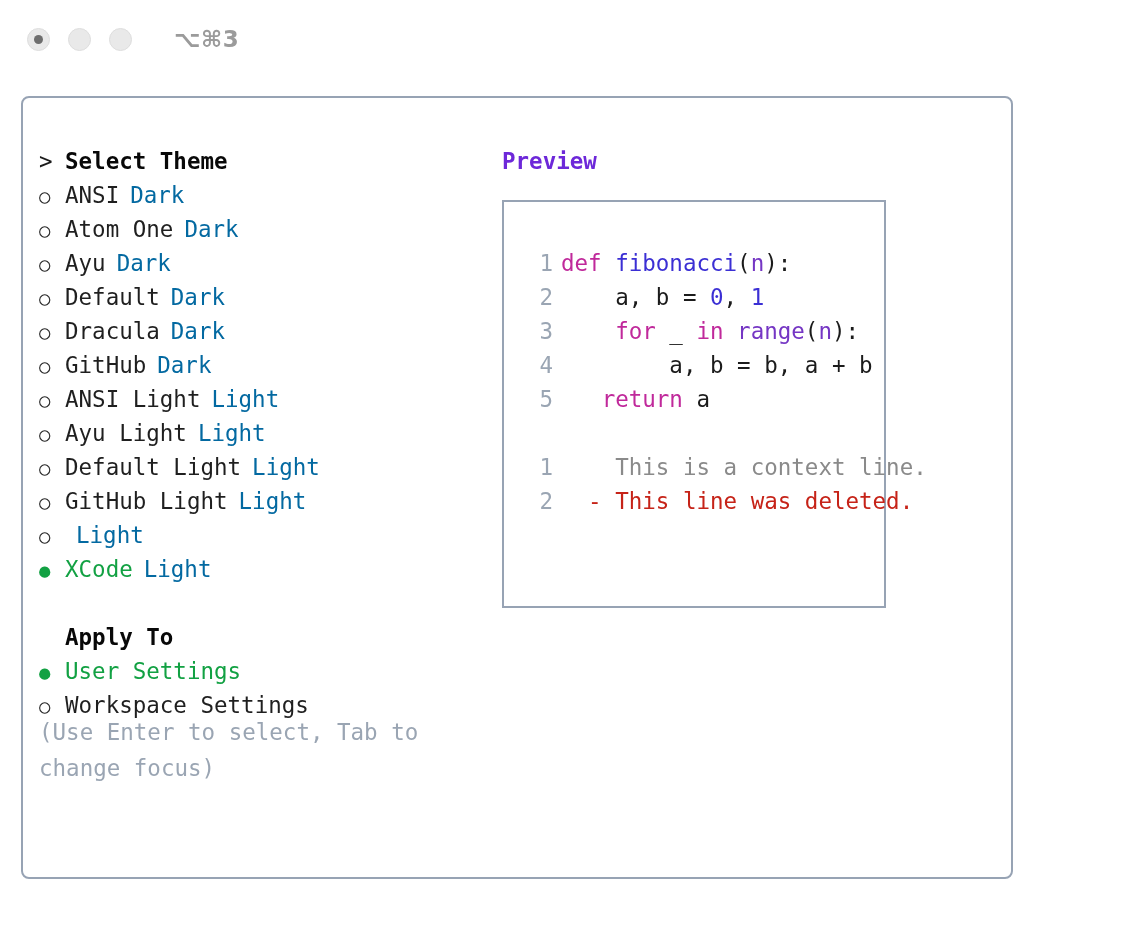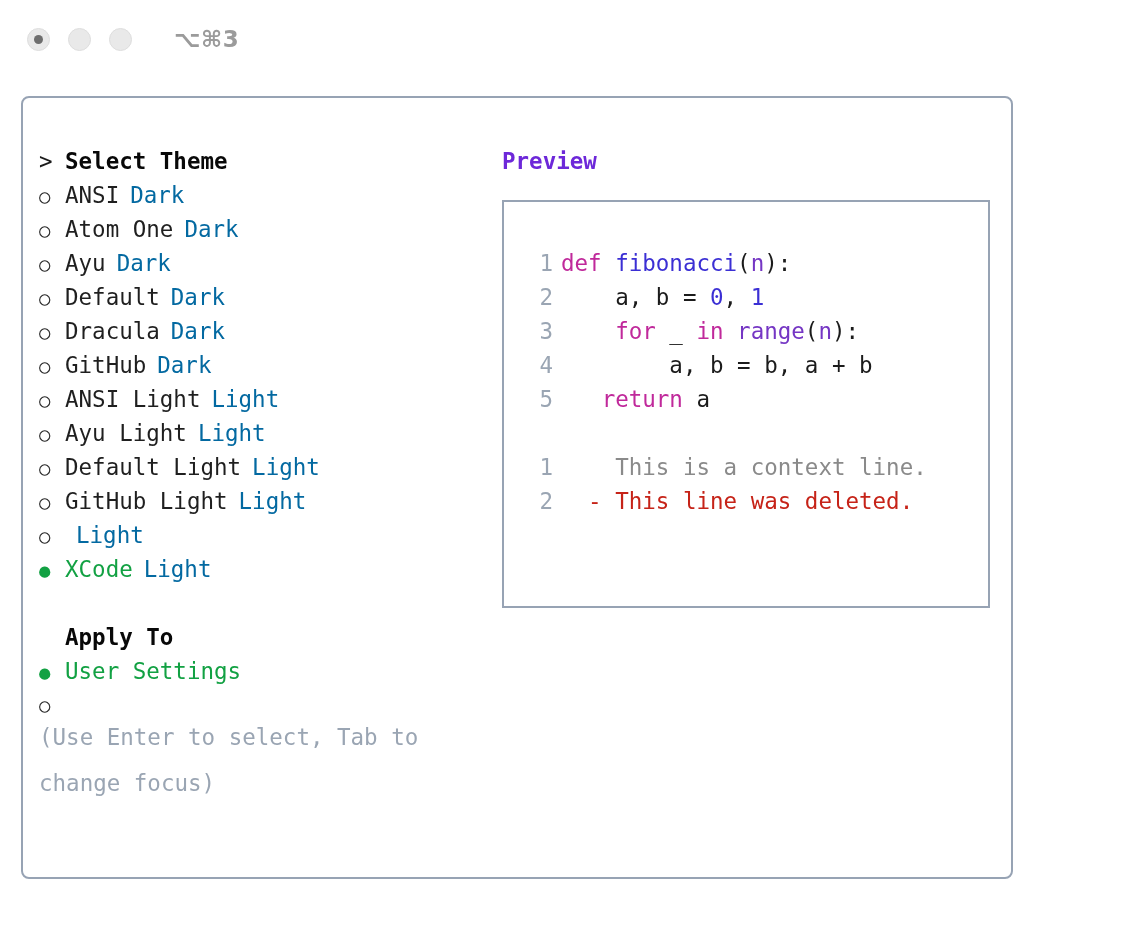--- a/index.html
+++ b/index.html
@@ -109,39 +109,39 @@
   }
 
   .spacer-row { height: 34px; }
 
   .hint {
     position: absolute;
     left: 16px;
     top: 616px;
     width: 415px;
     font-size: 22.5px;
-    line-height: 46px;
+    line-height: 36px;
     color: #9aa5b3;
   }
 
   
   .right-panel {
     position: absolute;
     left: 479px; top: 46px;
     width: 490px;
   }
   .preview-title {
     font-size: 22.5px;
     font-weight: 700;
     color: #6d28d9;
     line-height: 34px;
     margin-bottom: 22px;
   }
   .preview-box {
-    width: 488px;
+    width: 384px;
     height: 408px;
     border: 2px solid #97a3b4;
     background: #ffffff;
     padding: 44px 0 0 19px;
   }
 
   .code-line {
     font-size: 22.5px;
     line-height: 34px;
     white-space: pre;
@@ -209,21 +209,21 @@
 
         <div class="spacer-row"></div>
 
         <div class="line">
           <span class="marker blank">&nbsp;</span>
           <span class="section-head">Apply To</span>
         </div>
 
         <div id="apply-rows">
             <div class="line"><span class="marker radio-on">●</span><span class="theme-name selected">User Settings</span></div>
-            <div class="line"><span class="marker radio-off">○</span></div>
+            <div class="line"><span class="marker radio-off">○</span><span class="theme-name">Workspace Settings</span></div>
           </div>
       </div>
 
       <div class="hint">(Use Enter to select, Tab to change focus)</div>
 
       <div class="right-panel">
         <div class="preview-title">Preview</div>
         <div class="preview-box">
           <div id="code-rows">
               <div class="code-line"><span class="lnum">1</span><span class="tok-kw">def</span><span class="tok-plain"> </span><span class="tok-fn">fibonacci</span><span class="tok-plain">(</span><span class="tok-ident">n</span><span class="tok-plain">):</span></div>

